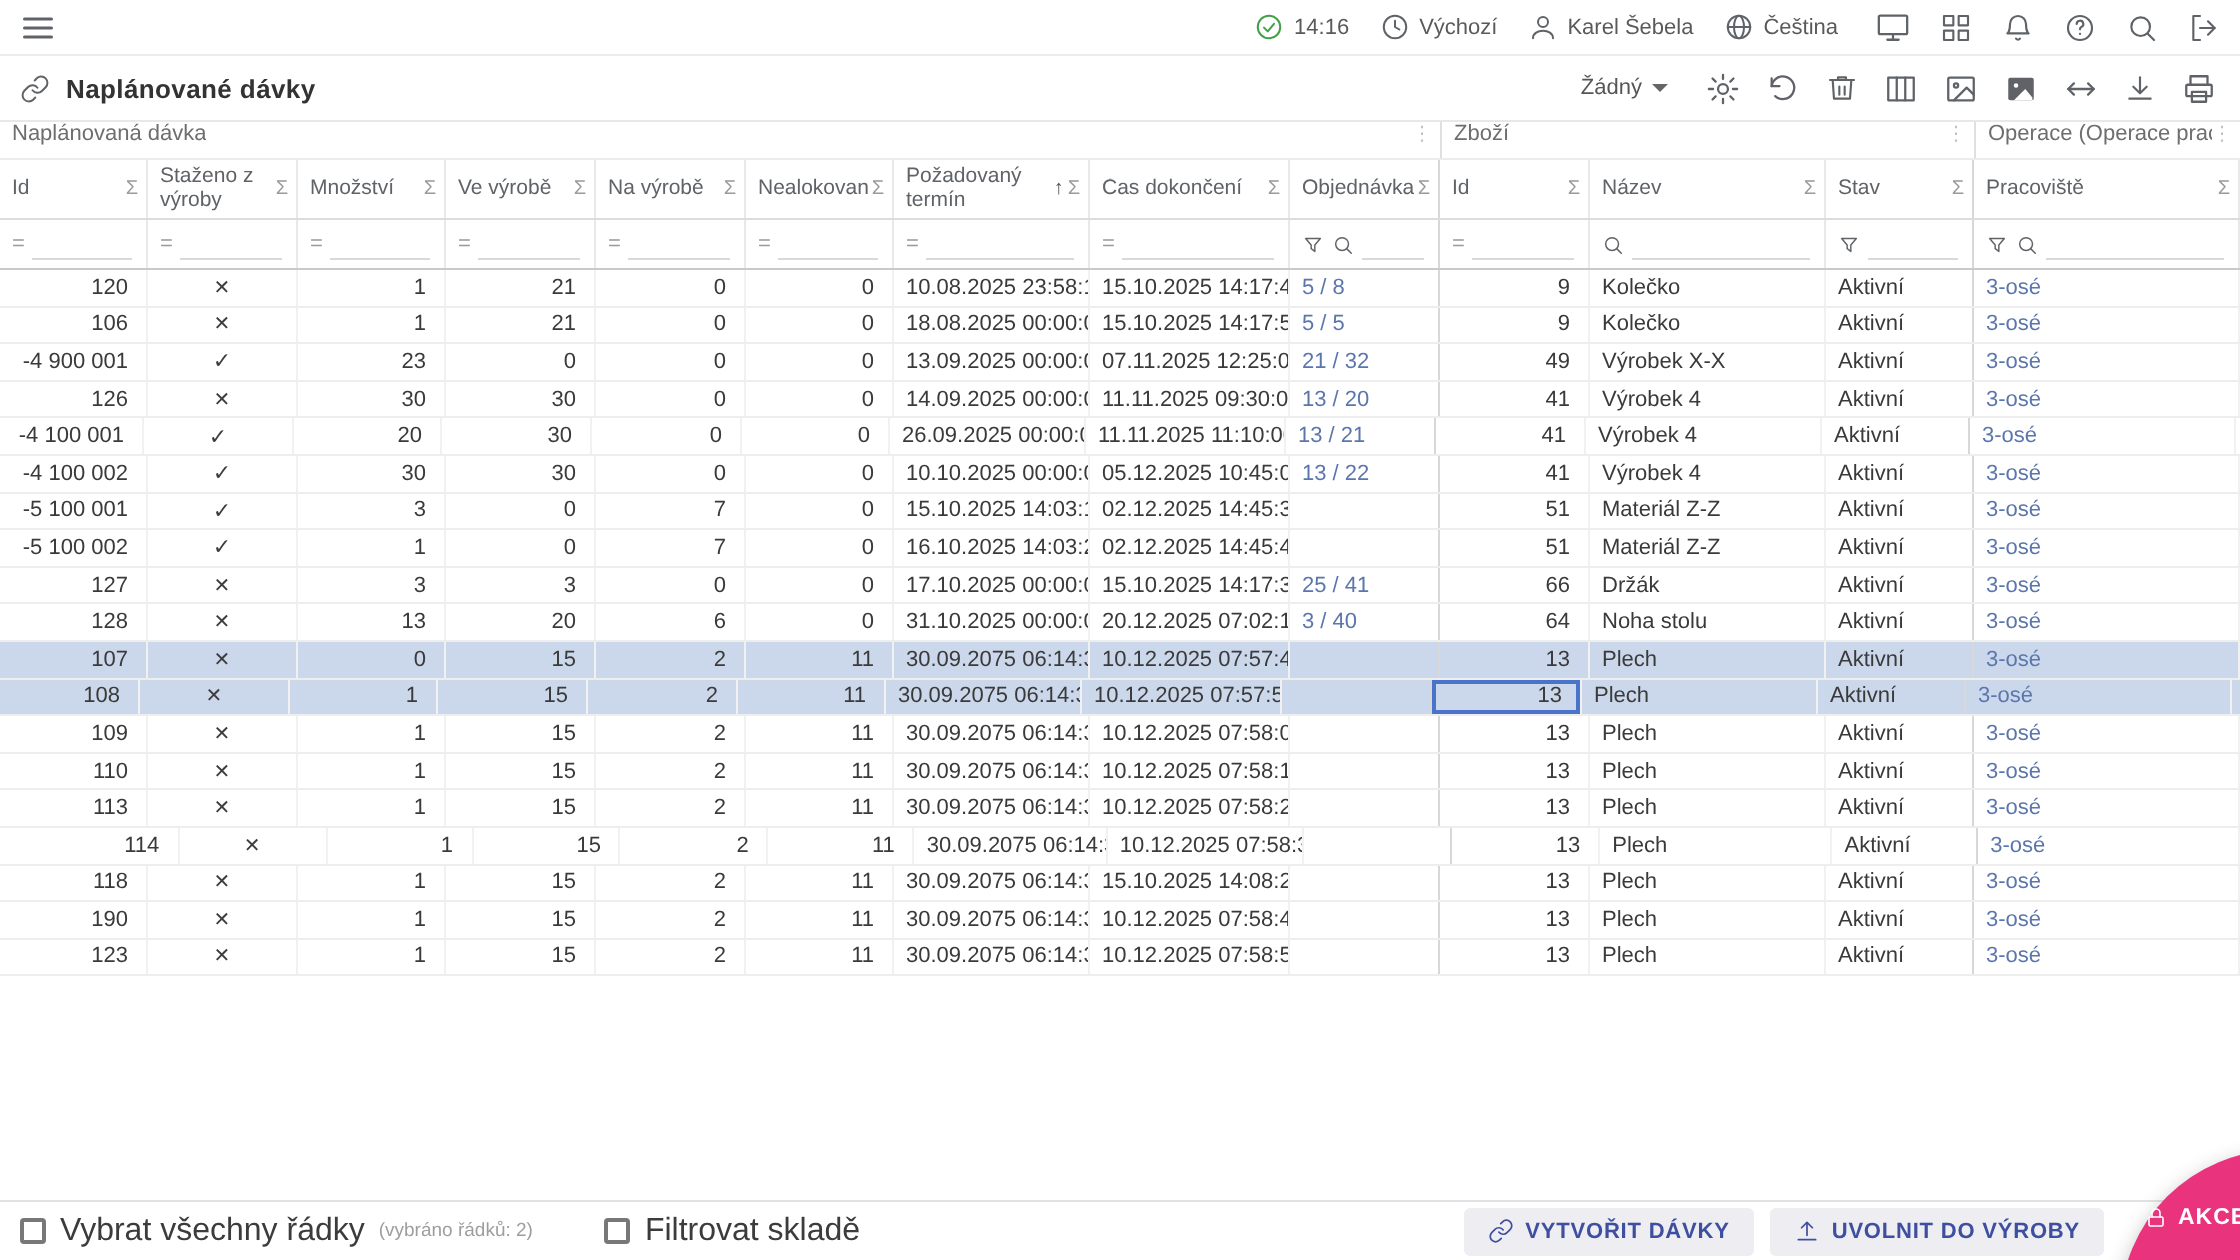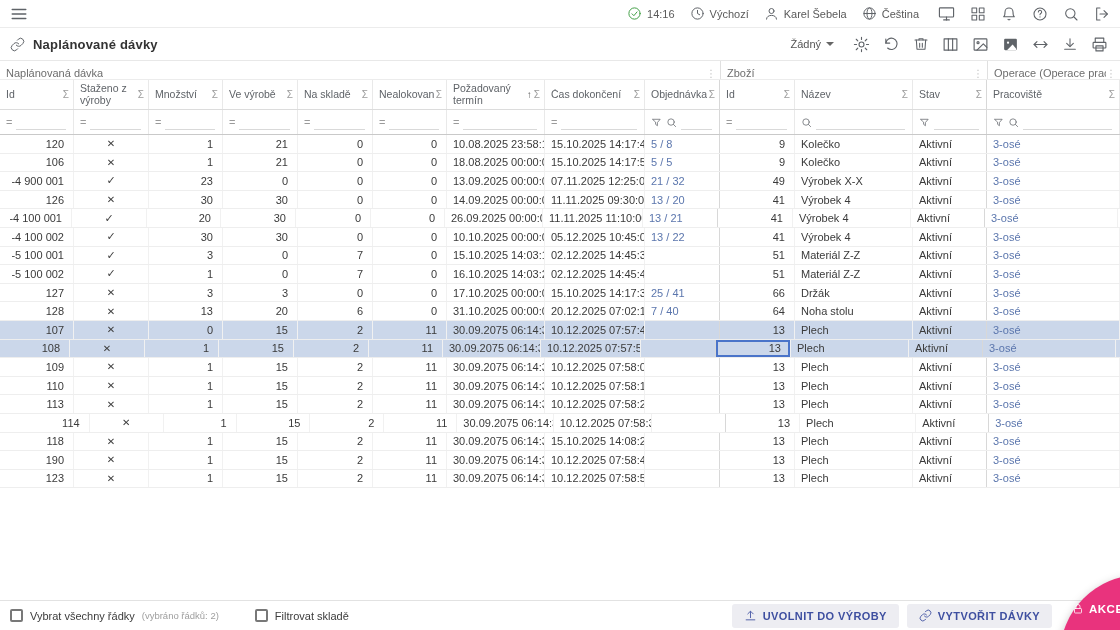--- a/index.html
+++ b/index.html
@@ -20,21 +20,21 @@
 
   
   .toolbar{height:33px;display:flex;align-items:center;padding:0 10px;border-bottom:1px solid #e8e8e8;gap:8px}
   .page-title{font-size:13px;font-weight:700;color:#333;letter-spacing:.2px}
   .tool-right{margin-left:auto;display:flex;align-items:center;gap:9px}
   .preset{display:flex;align-items:center;gap:5px;font-size:11px;color:#555;cursor:pointer;margin-right:8px}
   .caret{width:0;height:0;border-left:4px solid transparent;border-right:4px solid transparent;border-top:4px solid #666}
 
   
   .group-row{height:19px;display:flex;border-bottom:1px solid #ececec;align-items:center}
-  .gcell{height:100%;display:flex;align-items:flex-end;padding:0 4px 0 6px;font-size:11px;color:#6e6e6e;overflow:hidden;white-space:nowrap}
+  .gcell{height:100%;display:flex;align-items:flex-start;padding:0 4px 0 6px;font-size:11px;color:#6e6e6e;overflow:hidden;white-space:nowrap}
   .gcell+.gcell{border-left:1px solid #e0e0e0}
   .glabel{overflow:hidden}
   .dots{margin-left:auto;color:#c2c2c2;font-size:10px;cursor:col-resize}
   .header-row{height:30px;display:flex;border-bottom:1px solid #dcdcdc}
   .hcell{display:flex;align-items:center;padding:0 4px 0 6px;font-size:10.5px;color:#5f6368;border-right:1px solid #e9e9e9;line-height:1.12;cursor:pointer;overflow:hidden}
   .hcell .lbl{flex:1;overflow:hidden}
   .hics{display:flex;align-items:center;gap:1px;margin-left:2px}
   .sig{color:#9a9a9a;font-size:10px}
   .sort{color:#555;font-size:10px;margin-right:1px}
   .filter-row{height:25px;display:flex;border-bottom:1px solid #c9c9c9;align-items:center}
@@ -48,21 +48,21 @@
   .a-r{justify-content:flex-end;padding-right:9px}
   .a-c{justify-content:center}
   .gb{border-right-color:#d8d8d8 !important}
   .mark{font-size:10px;color:#3d3d3d}
   .link{color:var(--link,#5b76ad);cursor:pointer}
   .focus{box-shadow:inset 0 0 0 2px var(--focus,#4a74c9)}
 
   
   .footer{position:absolute;left:0;right:0;bottom:0;height:30px;border-top:1px solid #e2e2e2;display:flex;align-items:center;padding:0 10px;background:#fff;gap:7px;z-index:2}
   .cb{width:13px;height:13px;border:2px solid #787878;border-radius:2px;cursor:pointer;flex:none;background:#fff}
-  .f-lbl{font-size:11px;color:#3c3c3c}
+  .f-lbl{font-size:16px;color:#3c3c3c}
   .f-sub{font-size:9.5px;color:#9e9e9e}
   .f-gap{width:22px}
   .btns{margin-left:auto;display:flex;gap:8px;margin-right:58px}
   .btn{height:24px;display:flex;align-items:center;gap:6px;padding:0 12px;border:0;border-radius:3px;background:#ededf2;color:#3e4fa0;font-family:inherit;font-size:11px;font-weight:700;letter-spacing:.4px;cursor:pointer}
 
   
   .fab{position:absolute;width:160px;height:160px;border-radius:50%;left:1060px;top:575px;background:var(--accent,#e9337d);box-shadow:0 3px 10px rgba(0,0,0,.25);cursor:pointer;z-index:3}
   .fab-inner{position:absolute;left:12px;top:28px;display:flex;align-items:center;gap:5px;color:#fff;font-size:11.5px;font-weight:700;letter-spacing:.5px}
 </style>
 </head>
@@ -262,21 +262,21 @@
           <span class="sig">Σ</span>
         </span>
       </div>
       <div class="hcell" style="width:75px">
         <span class="lbl">Ve výrobě</span>
         <span class="hics">
           <span class="sig">Σ</span>
         </span>
       </div>
       <div class="hcell" style="width:75px">
-        <span class="lbl">Na skladě</span>
+        <span class="lbl">Na výrobě</span>
         <span class="hics">
           <span class="sig">Σ</span>
         </span>
       </div>
       <div class="hcell" style="width:74px">
         <span class="lbl">Nealokované</span>
         <span class="hics">
           <span class="sig">Σ</span>
         </span>
       </div>
@@ -586,21 +586,21 @@
         <div class="cell a-c" style="width:75px">
           <span class="mark">✕</span>
         </div>
         <div class="cell a-r" style="width:74px">13</div>
         <div class="cell a-r" style="width:75px">20</div>
         <div class="cell a-r" style="width:75px">6</div>
         <div class="cell a-r" style="width:74px">0</div>
         <div class="cell a-l" style="width:98px">31.10.2025 00:00:00</div>
         <div class="cell a-l" style="width:100px">20.12.2025 07:02:10</div>
         <div class="cell a-l gb" style="width:75px">
-          <span class="link">7 / 40</span>
+          <span class="link">3 / 40</span>
         </div>
         <div class="cell a-r" style="width:75px">64</div>
         <div class="cell a-l" style="width:118px">Noha stolu</div>
         <div class="cell a-l gb" style="width:74px">Aktivní</div>
         <div class="cell a-l" style="width:133px">
           <span class="link">3-osé</span>
         </div>
       </div>
       <div class="tr sel">
         <div class="cell a-r" style="width:74px">107</div>
@@ -779,32 +779,32 @@
 <div class="footer">
   <span class="cb"></span>
   <span class="f-lbl">Vybrat všechny řádky</span>
   <span class="f-sub">(vybráno řádků: 2)</span>
   <span class="f-gap"></span>
   <span class="cb"></span>
   <span class="f-lbl">Filtrovat skladě</span>
   <div class="btns">
     <button class="btn">
       <svg class="icon icon-blue" width="13" height="13" viewBox="0 0 24 24">
+        <path d="M10 13a5 5 0 0 0 7.54.54l3-3a5 5 0 0 0-7.07-7.07l-1.72 1.71"></path>
+        <path d="M14 11a5 5 0 0 0-7.54-.54l-3 3a5 5 0 0 0 7.07 7.07l1.71-1.71"></path>
+        </svg>
+      <span>VYTVOŘIT DÁVKY</span>
+    </button>
+    <button class="btn">
+      <svg class="icon icon-blue" width="13" height="13" viewBox="0 0 24 24">
         <path d="M12 16V5"></path>
           <polyline points="7 9 12 4 17 9"></polyline>
           <line x1="4" y1="20" x2="20" y2="20"></line>
         </svg>
       <span>UVOLNIT DO VÝROBY</span>
-    </button>
-    <button class="btn">
-      <svg class="icon icon-blue" width="13" height="13" viewBox="0 0 24 24">
-        <path d="M10 13a5 5 0 0 0 7.54.54l3-3a5 5 0 0 0-7.07-7.07l-1.72 1.71"></path>
-        <path d="M14 11a5 5 0 0 0-7.54-.54l-3 3a5 5 0 0 0 7.07 7.07l1.71-1.71"></path>
-        </svg>
-      <span>VYTVOŘIT DÁVKY</span>
     </button>
   </div>
 </div>
 
 <div class="fab">
   <div class="fab-inner">
     <svg class="icon icon-white" width="12" height="12" viewBox="0 0 24 24">
       <rect x="5" y="11" width="14" height="9" rx="1.5"></rect>
         <path d="M8 11V7a4 4 0 0 1 8 0v4"></path>
       </svg>

